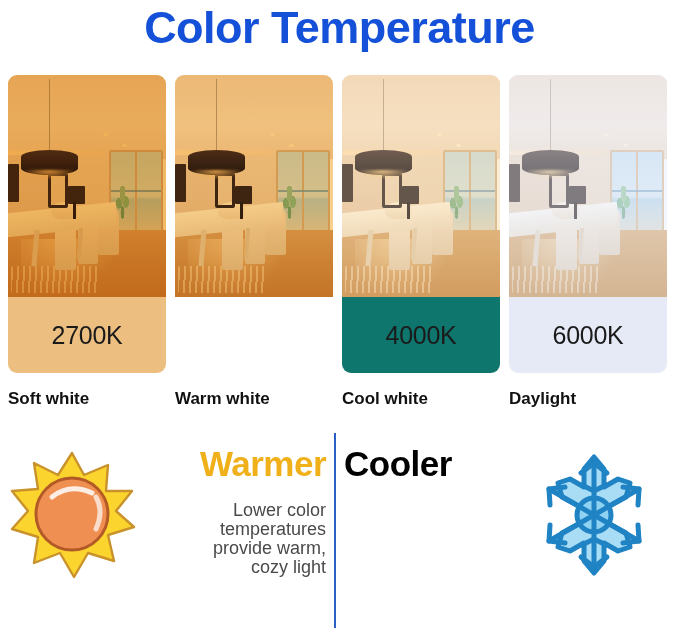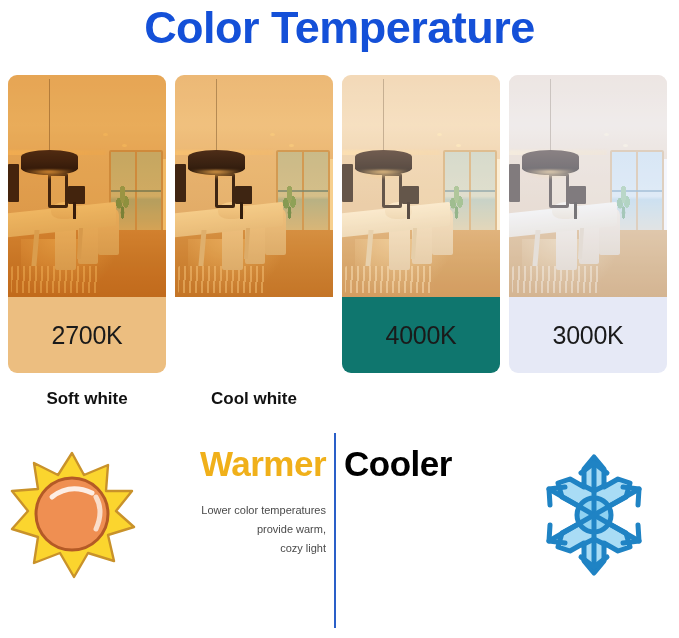--- a/index.html
+++ b/index.html
@@ -197,21 +197,21 @@
     position: absolute;
     top: 389px;
     left: 8px;
     width: 663px;
     height: 26px;
     display: flex;
     gap: 9px;
   }
   .caption {
     width: 158px;
-    text-align: center;
+    text-align: left;
     font-size: 17px;
     font-weight: 700;
     color: #111111;
     font-family: "Liberation Sans", sans-serif;
   }
 
   
   .bottom {
     position: absolute;
     top: 425px;
@@ -254,21 +254,21 @@
     font-size: 35px;
     font-weight: 700;
     line-height: 42px;
     letter-spacing: -0.5px;
     font-family: "Liberation Sans", sans-serif;
   }
   .hl.warm { color: #f0b01a; }
   .hl.cool { color: #000000; }
   .desc {
     margin-top: 16px;
-    font-size: 11px;
+    font-size: 18px;
     line-height: 19px;
     color: #4a4a4a;
     font-family: "Liberation Sans", sans-serif;
   }
 </style>
 </head>
 <body>
 
 <div id="page">
 
@@ -414,29 +414,31 @@
           <div class="r-lampbase"></div>
           <div class="r-pendantrod"></div>
           <div class="r-pendant2"></div>
           <div class="r-pendant"></div>
           <div class="r-pendantglow"></div>
         </div>
         <div class="wash" style="background:#eef1fb"></div>
         <div class="wash2" style="background:rgba(225,235,255,.42)"></div>
       </div>
       <div class="band" style="background:#e6e9f6">
-        <span class="band-text">3000K</span>
+        <span class="band-text">6000K</span>
       </div>
     </div>
 
   </div>
 
   <div class="captions">
     <div class="caption">Soft white</div>
+    <div class="caption">Warm white</div>
     <div class="caption">Cool white</div>
+    <div class="caption">Daylight</div>
   </div>
 
   <div class="bottom">
 
     <div class="divider"></div>
 
     <div class="side left">
       <div class="icon-wrap">
         <svg viewBox="0 0 136 136" width="136" height="136">
           <path d="M68 6 L80 28 L104 18 L102 44 L128 44 L112 64 L130 80 L104 88 L110 114 L84 106 L70 130 L56 106 L30 116 L34 90 L8 82 L24 64 L8 44 L34 42 L30 16 L54 28 Z" fill="#fbd52e" stroke="#c9922a" stroke-width="2.4" stroke-linejoin="round"></path>

